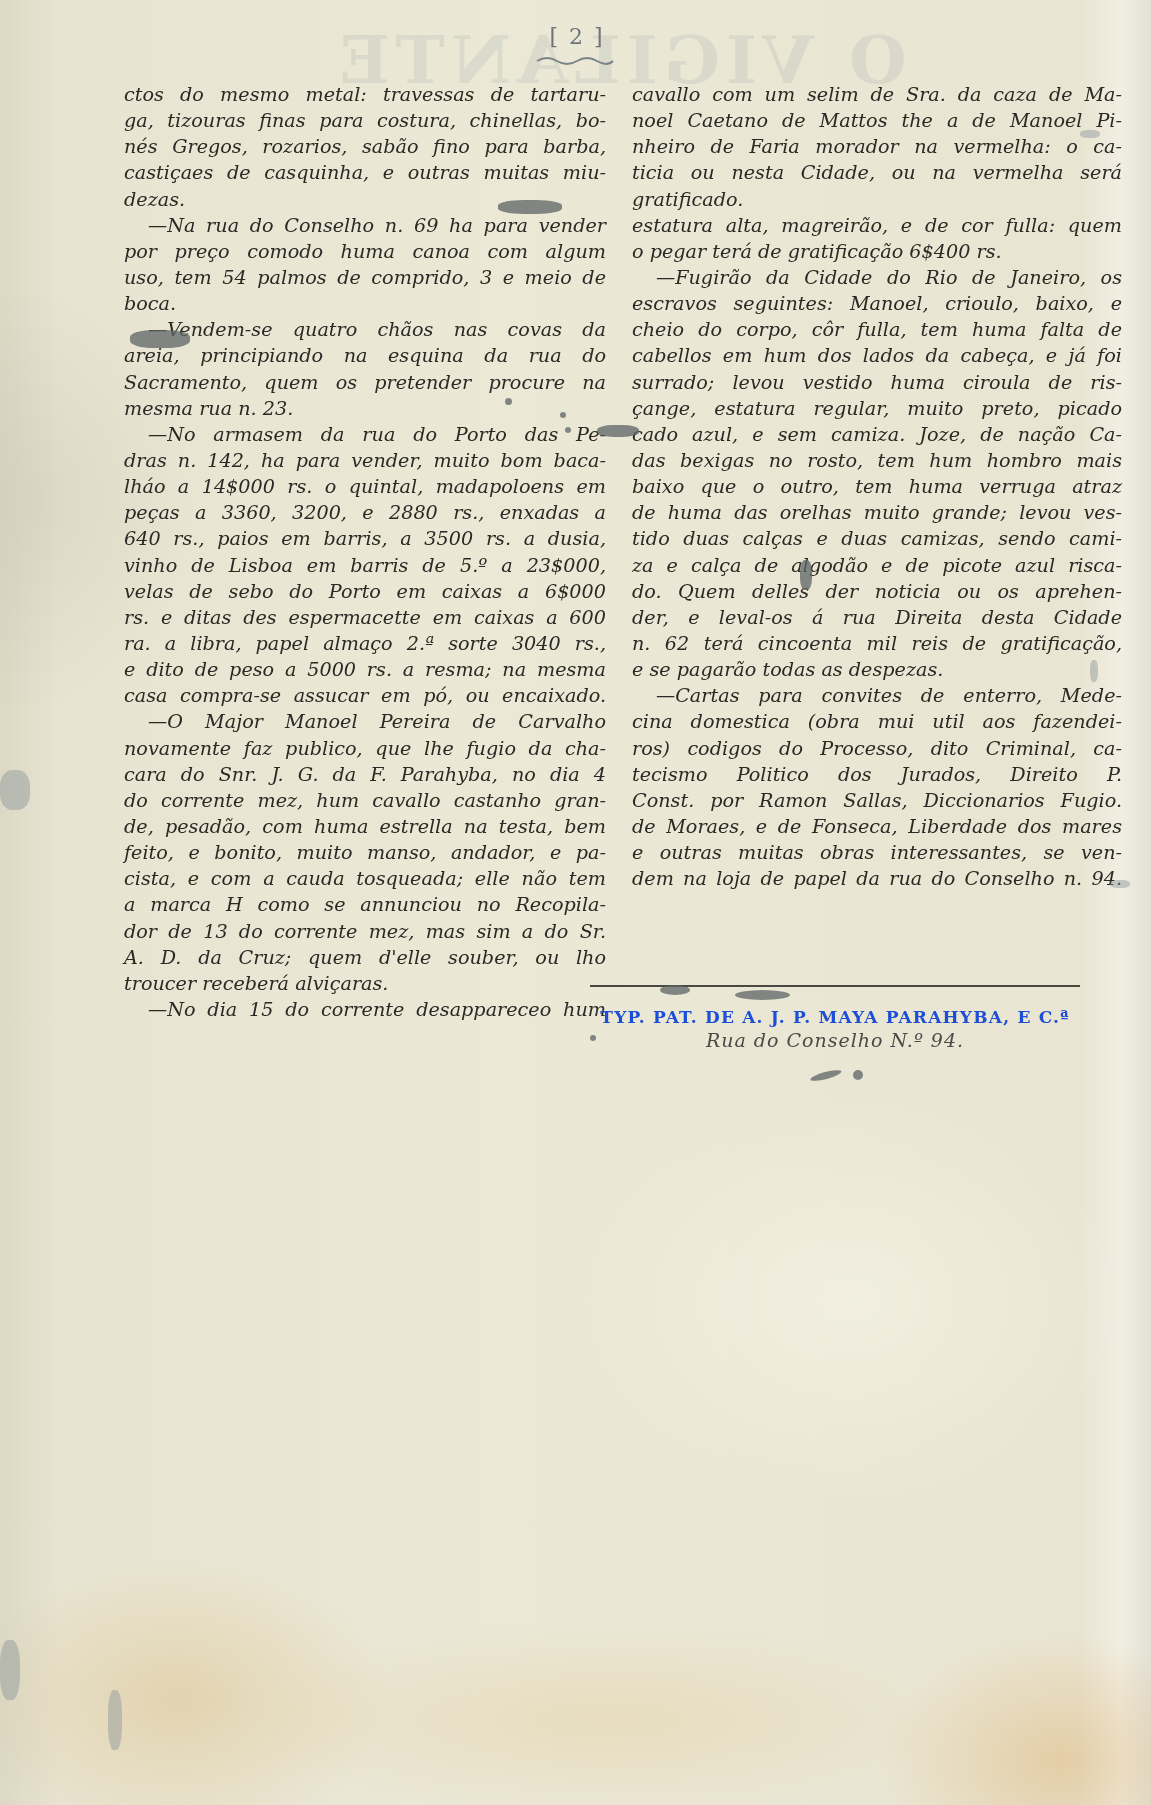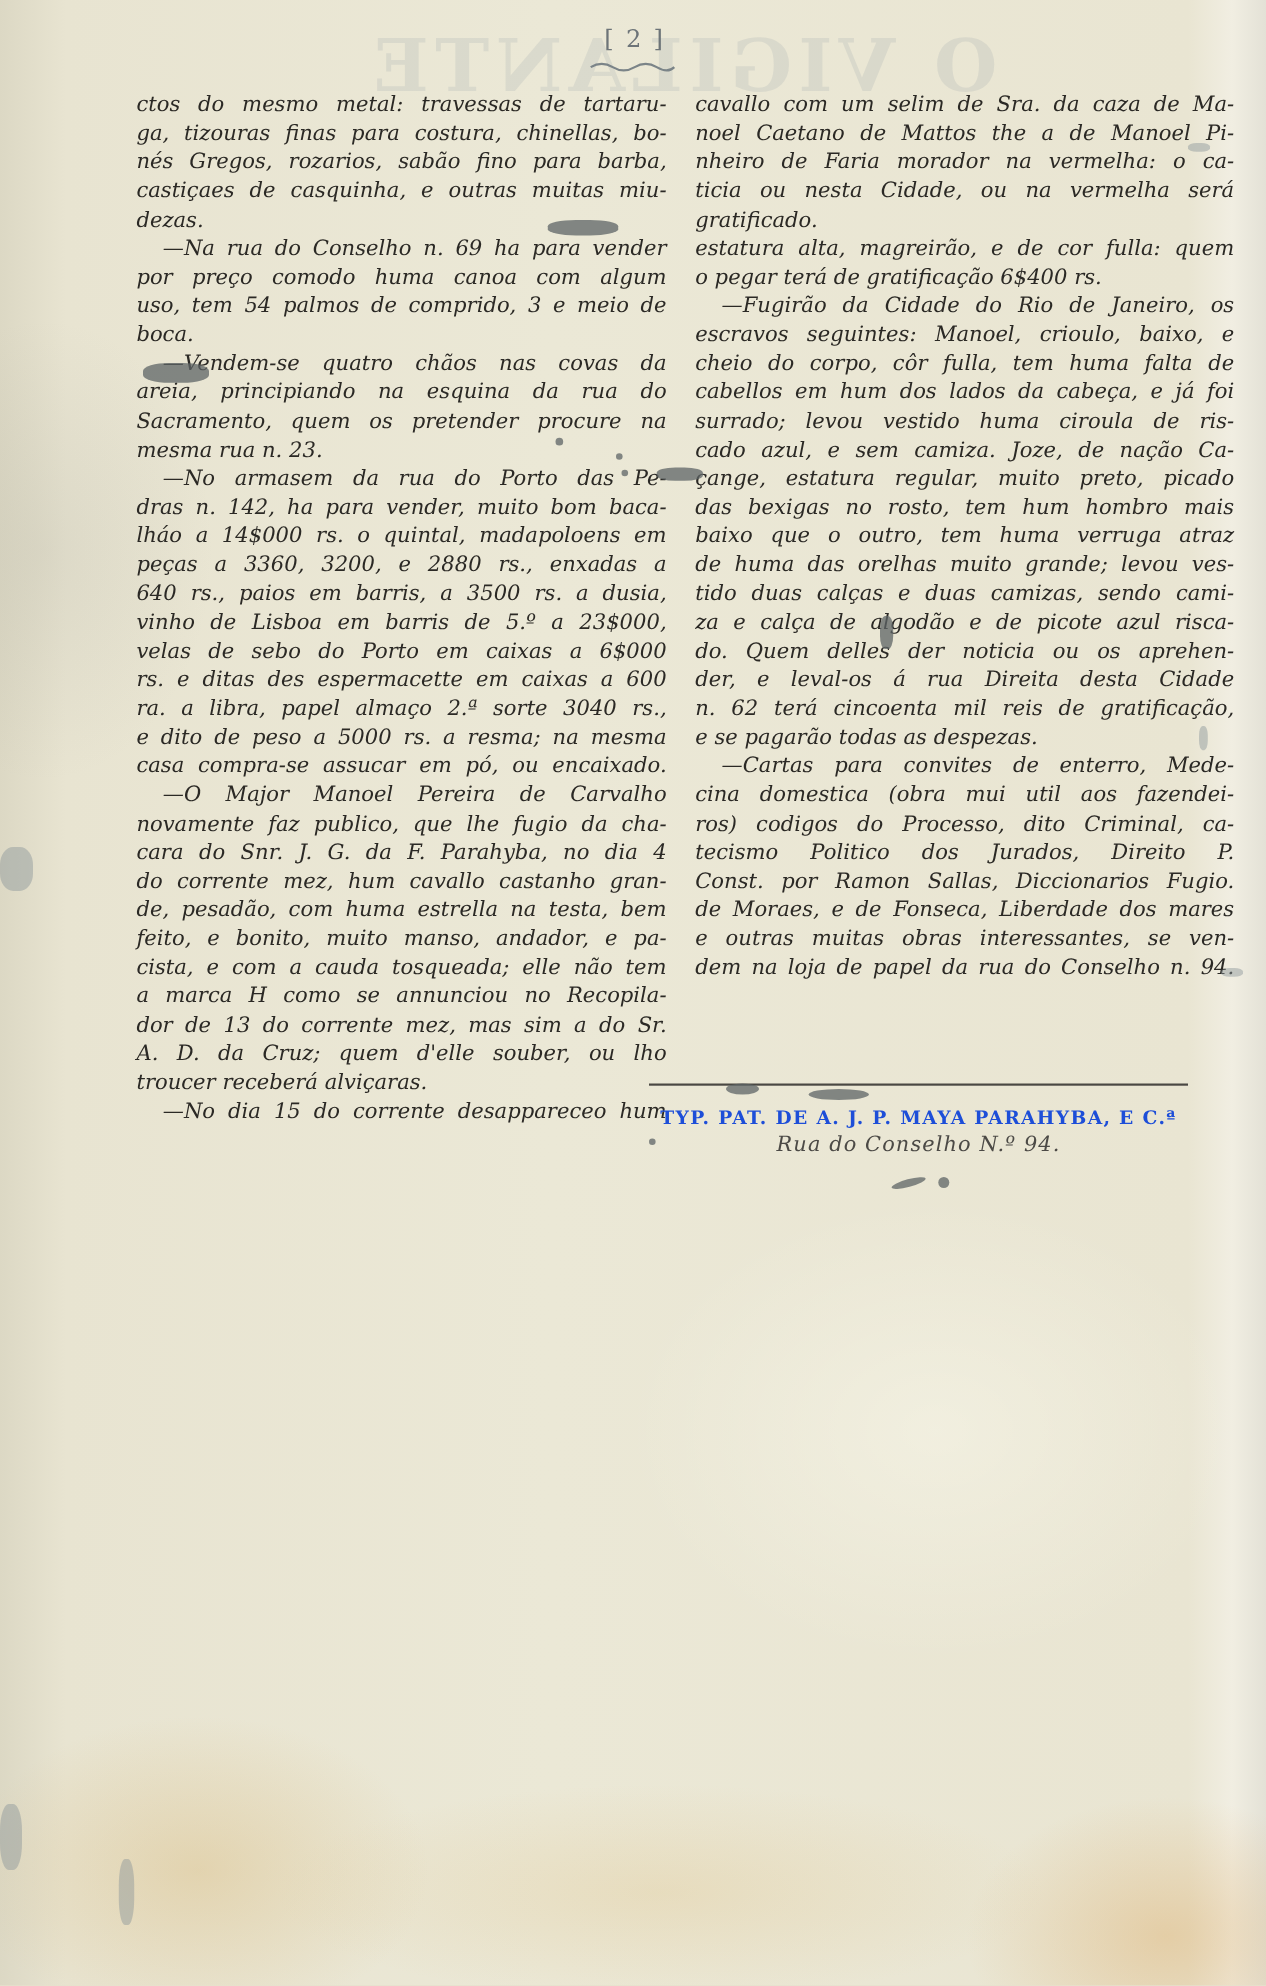--- a/index.html
+++ b/index.html
@@ -192,22 +192,22 @@
   <span class="line">nheiro de Faria morador na vermelha: o ca-</span>
   <span class="line">ticia ou nesta Cidade, ou na vermelha será</span>
   <span class="line last">gratificado.</span>
   <span class="line">estatura alta, magreirão, e de cor fulla: quem</span>
   <span class="line last">o pegar terá de gratificação 6$400 rs.</span>
   <span class="line indent">—Fugirão da Cidade do Rio de Janeiro, os</span>
   <span class="line">escravos seguintes: Manoel, crioulo, baixo, e</span>
   <span class="line">cheio do corpo, côr fulla, tem huma falta de</span>
   <span class="line">cabellos em hum dos lados da cabeça, e já foi</span>
   <span class="line">surrado; levou vestido huma ciroula de ris-</span>
+  <span class="line">çange, estatura regular, muito preto, picado</span>
   <span class="line">cado azul, e sem camiza. Joze, de nação Ca-</span>
-  <span class="line">çange, estatura regular, muito preto, picado</span>
   <span class="line">das bexigas no rosto, tem hum hombro mais</span>
   <span class="line">baixo que o outro, tem huma verruga atraz</span>
   <span class="line">de huma das orelhas muito grande; levou ves-</span>
   <span class="line">tido duas calças e duas camizas, sendo cami-</span>
   <span class="line">za e calça de algodão e de picote azul risca-</span>
   <span class="line">do. Quem delles der noticia ou os aprehen-</span>
   <span class="line">der, e leval-os á rua Direita desta Cidade</span>
   <span class="line">n. 62 terá cincoenta mil reis de gratificação,</span>
   <span class="line last">e se pagarão todas as despezas.</span>
   <span class="line indent">—Cartas para convites de enterro, Mede-</span>

